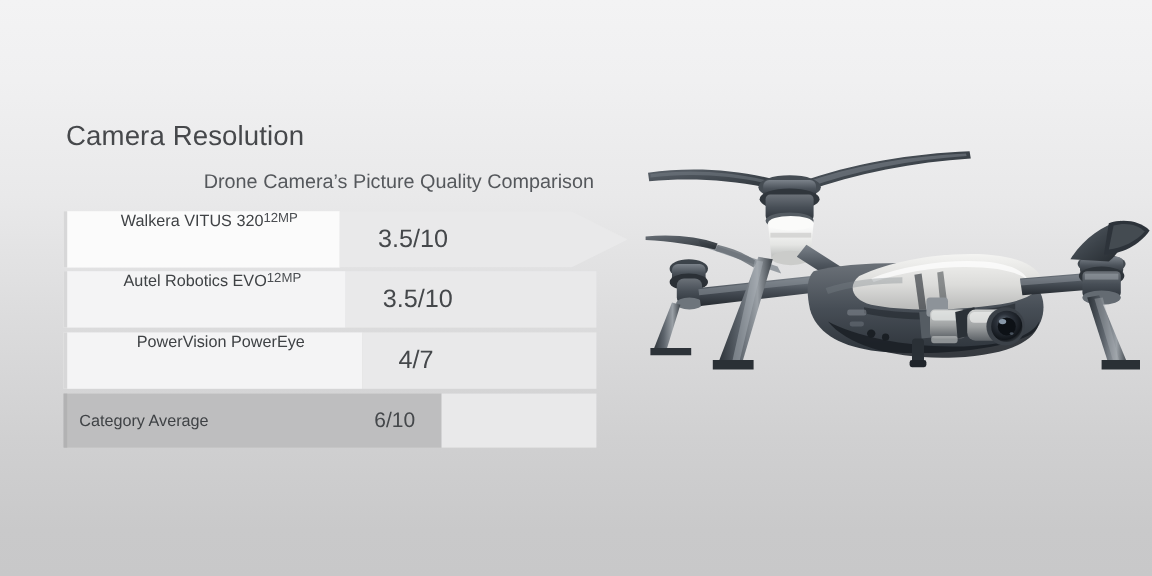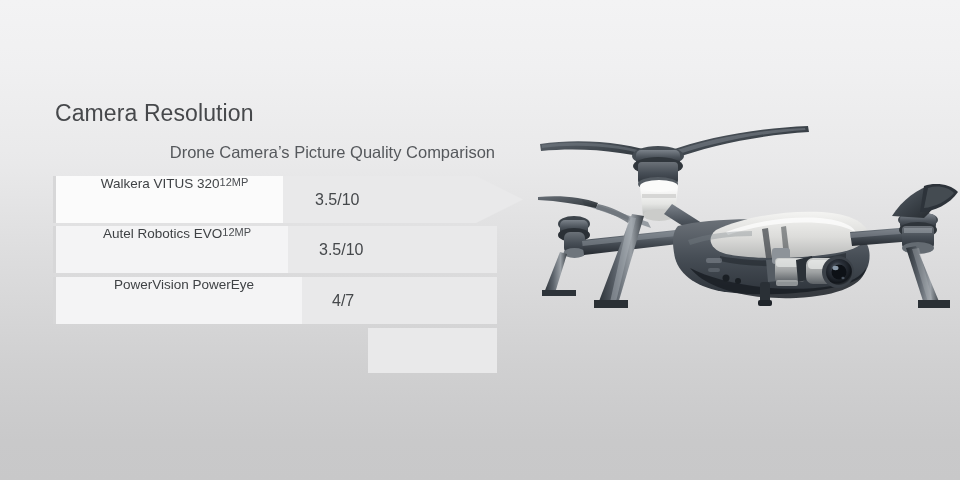--- a/index.html
+++ b/index.html
@@ -84,21 +84,21 @@
     line-height: 1.18;
     white-space: nowrap;
   }
   .mp {
     font-size: 11px;
     color: #4b4e52;
     line-height: 1.2;
     white-space: nowrap;
   }
   .score {
-    font-size: 16px;
+    font-size: 21px;
     color: #45484b;
     white-space: nowrap;
   }
 
   
   #row-1 { top: 0; width: 470px; }
   #row-1 .leftcell { width: 230px; background: #fbfbfb; }
   #row-1 .arrowwrap {
     position: absolute;
     left: 230px;
@@ -211,20 +211,24 @@
     <div class="row" id="row-3">
       <div class="leftcell">
         <span class="name">PowerVision PowerEye</span>
       </div>
       <div class="rightcell">
         <span class="score">4/7</span>
       </div>
     </div>
 
     <div class="row" id="row-4">
+      <div class="avgbar">
+        <span class="avglabel">Category Average</span>
+        <span class="avgscore">6/10</span>
+      </div>
       <div class="avgtail"></div>
     </div>
 
   </div>
 
   <div class="drone">
     <svg viewBox="0 0 440 230" xmlns="http://www.w3.org/2000/svg" aria-hidden="true">
       <defs>
         <linearGradient id="gBodyTop" x1="0" y1="0" x2="0" y2="1">
           <stop offset="0" stop-color="#f4f4f2"></stop>

